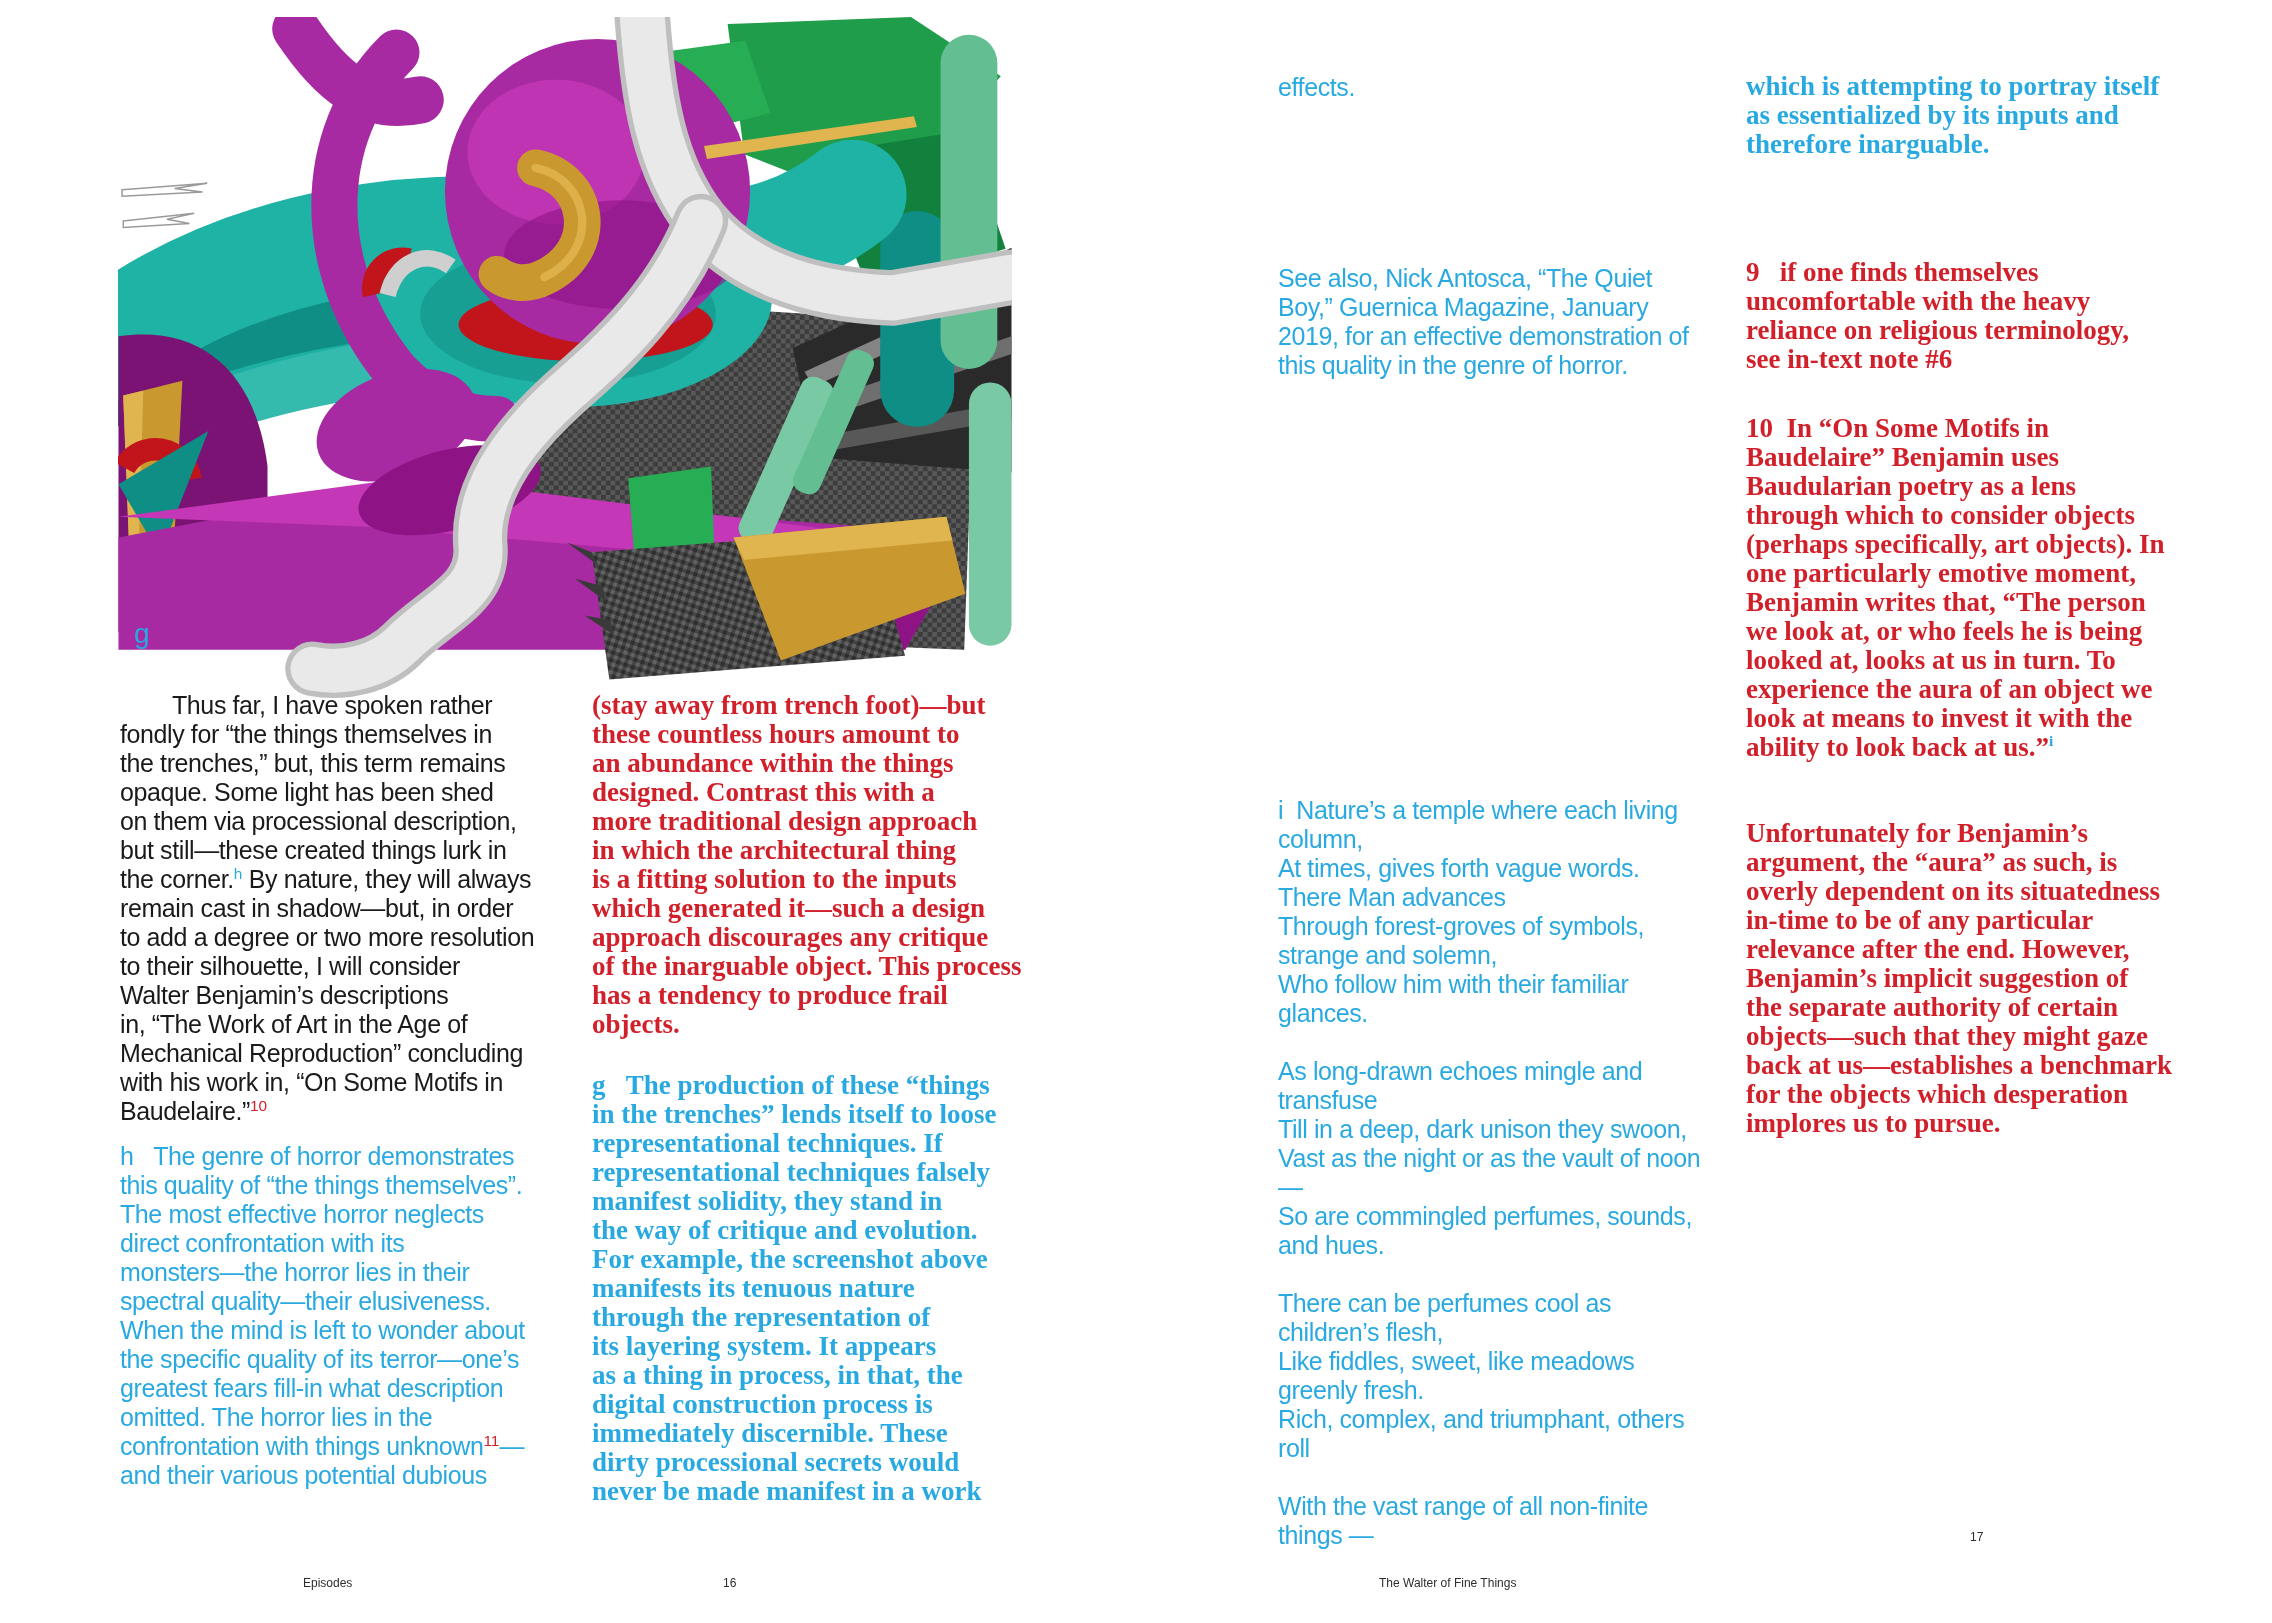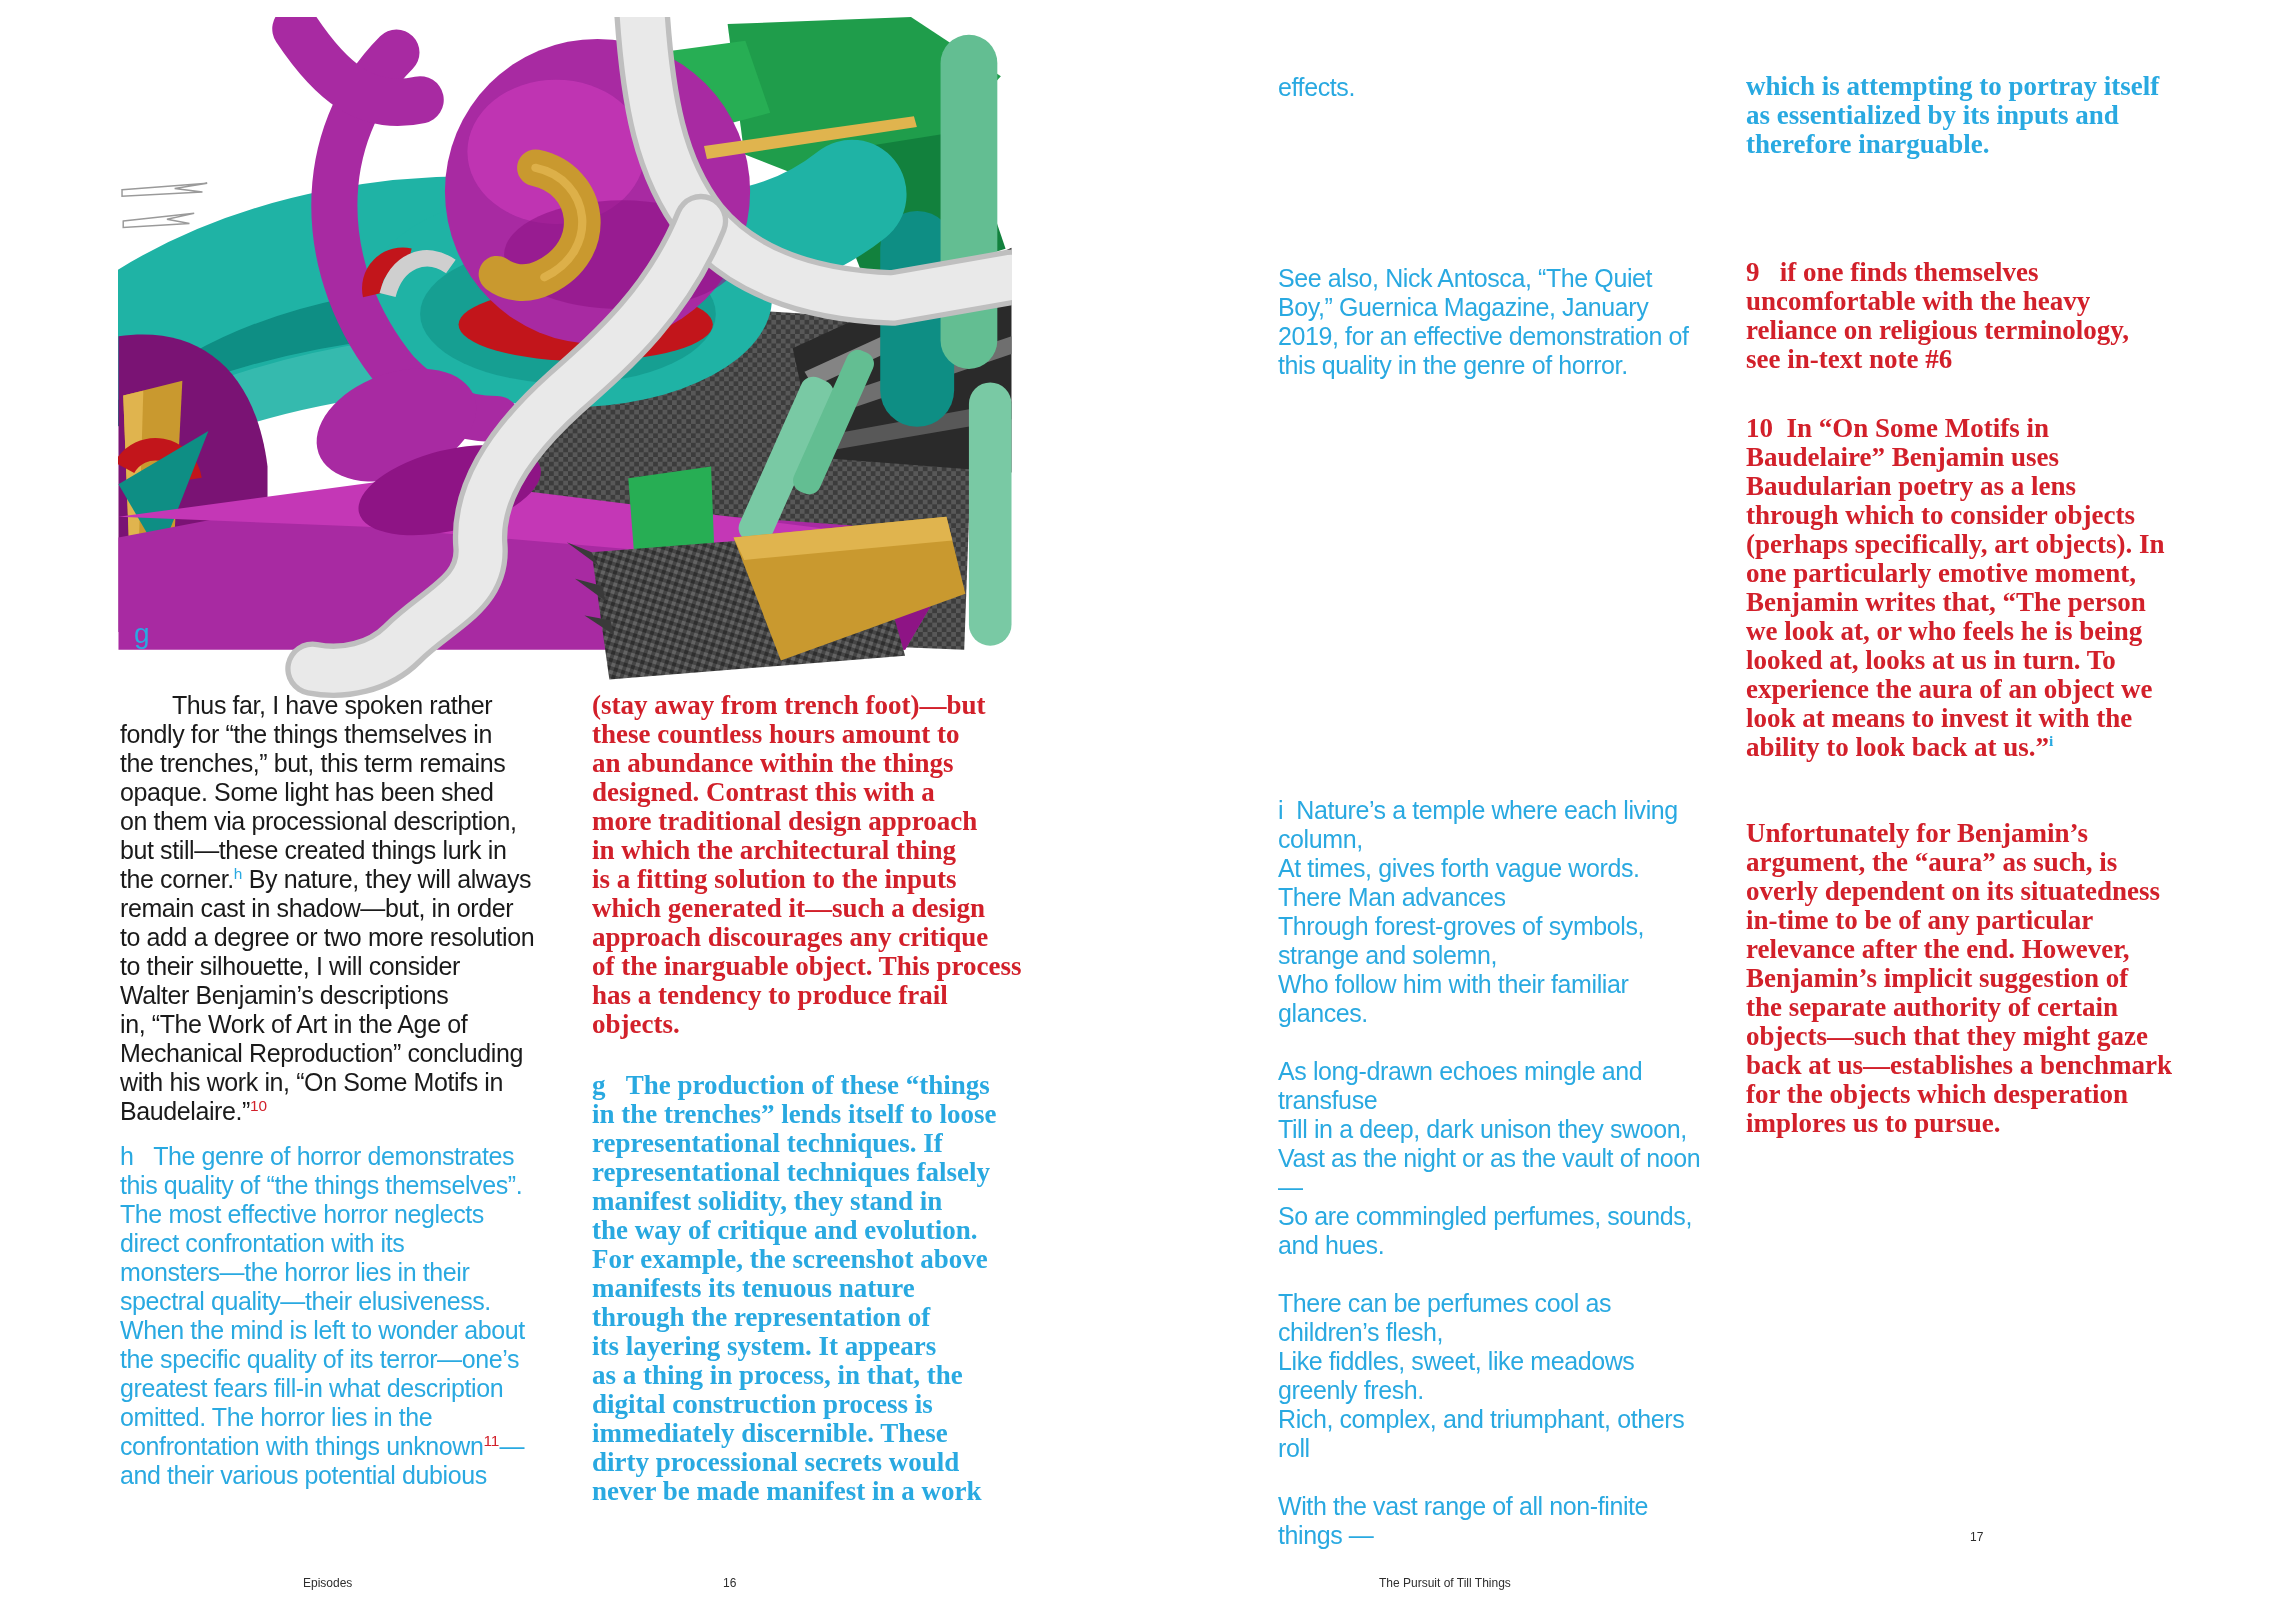--- a/index.html
+++ b/index.html
@@ -275,15 +275,15 @@
 relevance after the end. However,
 Benjamin’s implicit suggestion of
 the separate authority of certain
 objects—such that they might gaze
 back at us—establishes a benchmark
 for the objects which desperation
 implores us to pursue.</div>
 
 <div class="abs foot" style="left:303px;top:1574px">Episodes</div>
 <div class="abs foot" style="left:723px;top:1574px">16</div>
-<div class="abs foot" style="left:1379px;top:1574px">The Pursuit of Till Things</div>
+<div class="abs foot" style="left:1379px;top:1574px">The Walter of Fine Things</div>
 <div class="abs foot" style="left:1970px;top:1528px">17</div>
 
 
 </body></html>

